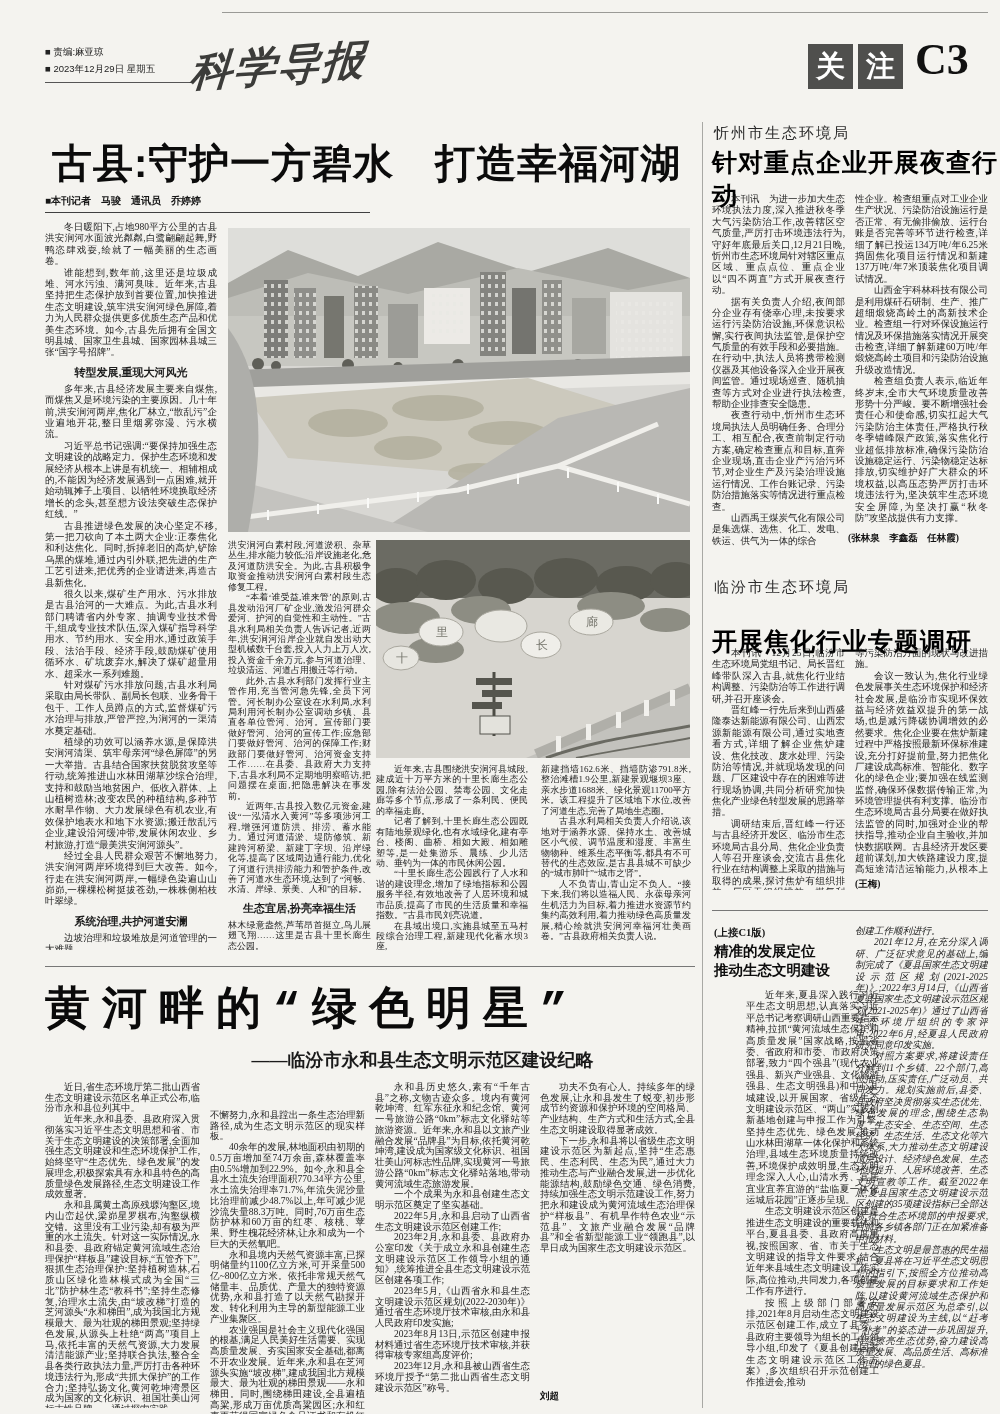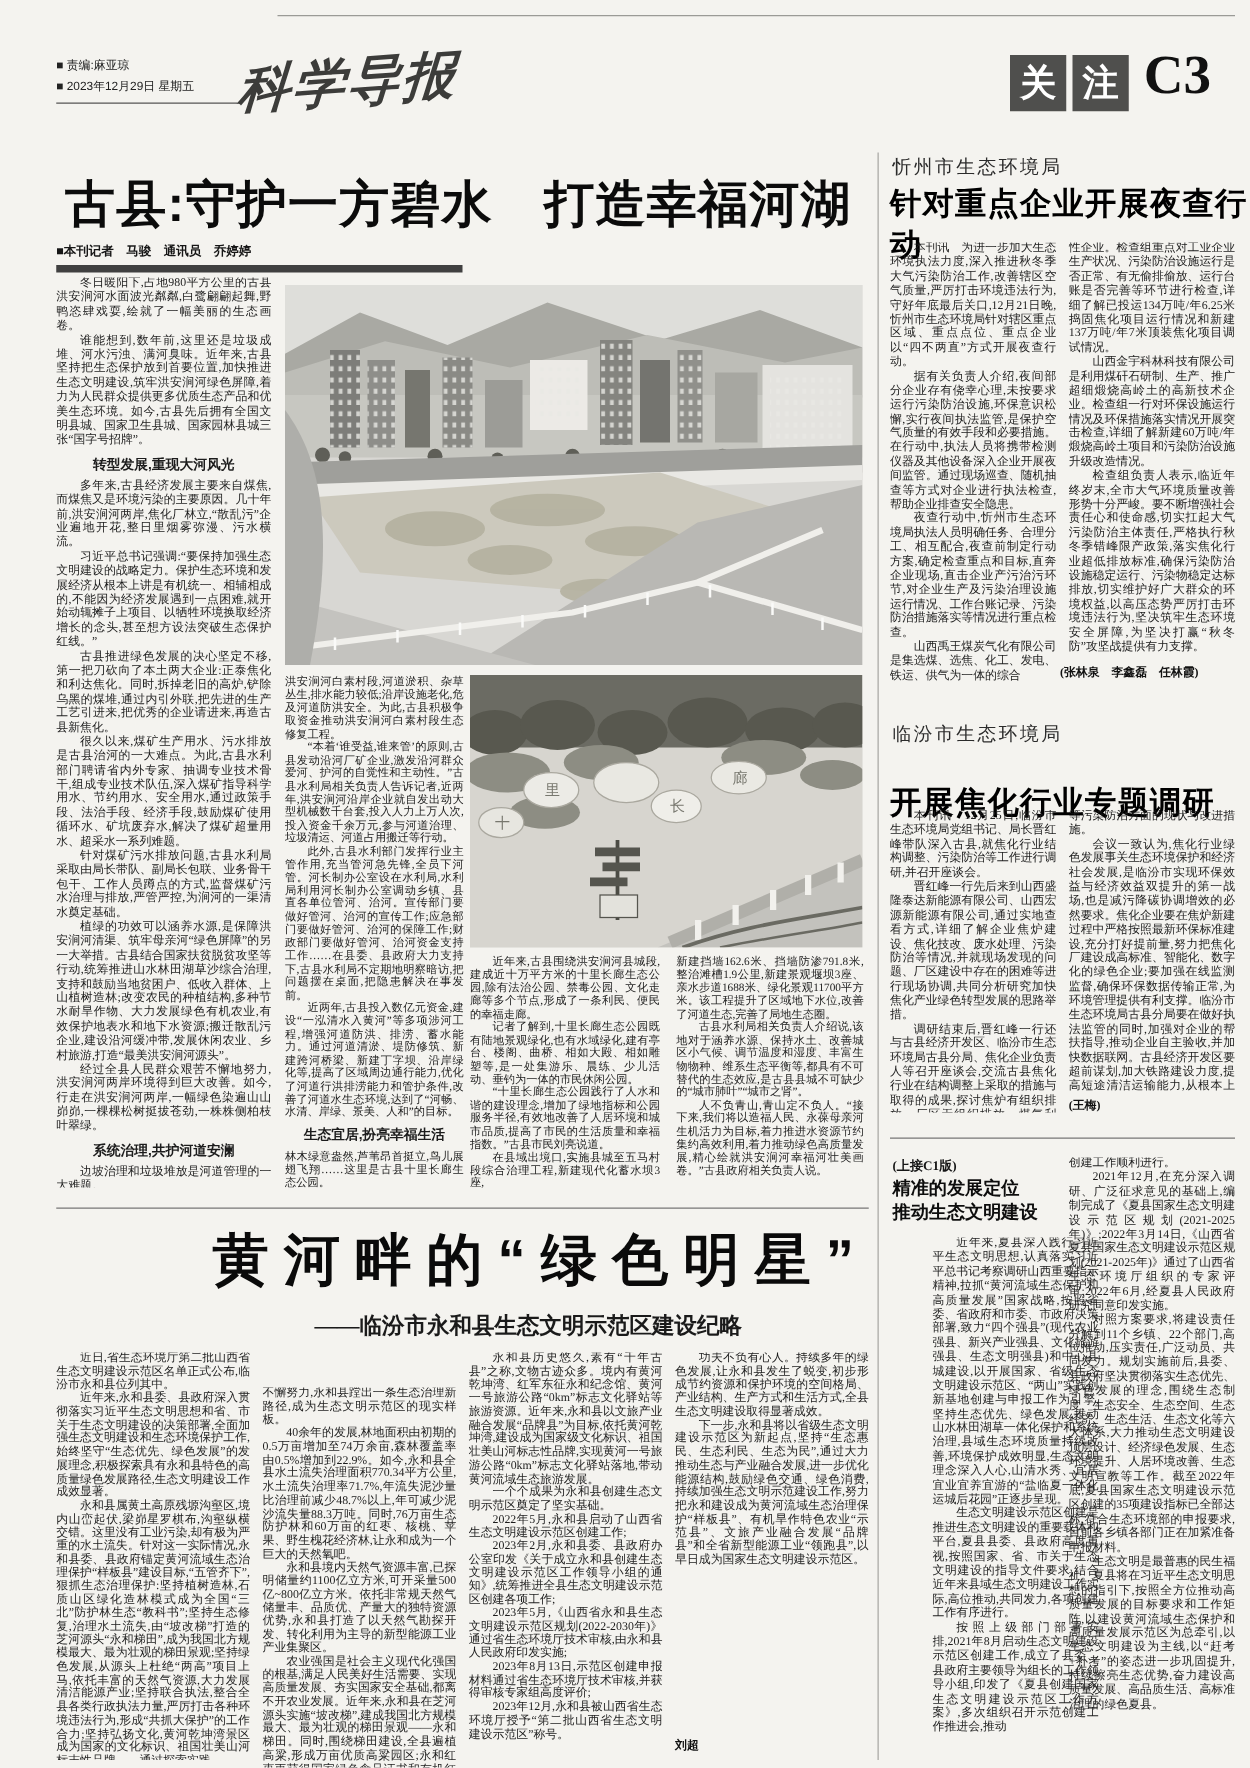--- a/index.html
+++ b/index.html
@@ -12,22 +12,22 @@
   .cont .para:first-child{text-indent:0;}
   .subhead{font-family:"Liberation Sans","DejaVu Sans",sans-serif;font-weight:bold;font-size:11px;margin:7px 0 5px;text-indent:0;text-align:center;}
   .kicker{position:absolute;font-family:"Liberation Sans","DejaVu Sans",sans-serif;font-size:15px;letter-spacing:2px;color:#2b2b2b;}
   .rheadline{position:absolute;font-family:"Liberation Sans","DejaVu Sans",sans-serif;font-weight:900;font-size:25px;color:#000000;letter-spacing:1px;}
   .byline-r{position:absolute;font-size:9.5px;font-weight:bold;text-align:left;color:#111;}
   .masthead-row{font-family:"Liberation Sans","DejaVu Sans",sans-serif;font-size:9.5px;color:#222;margin-bottom:4px;}
   .logo{position:absolute;font-family:"DejaVu Serif","Liberation Serif",serif;font-style:italic;font-weight:bold;font-size:42px;color:#3c3c3a;transform:rotate(-4deg) skewX(-8deg);letter-spacing:2px;}
   .tagbox{width:45px;height:45px;background:#4f4f4d;color:#fff;display:flex;align-items:center;justify-content:center;font-family:"Liberation Sans",sans-serif;font-weight:bold;font-size:29px;}
   .pageno{font-family:"Liberation Serif",serif;font-weight:bold;font-size:44px;color:#111;}
   .mainhead{position:absolute;font-family:"Liberation Sans","DejaVu Sans",sans-serif;font-weight:900;font-size:40px;color:#0b0b0b;letter-spacing:1px;white-space:nowrap;}
-  .mainbyline{position:absolute;font-family:"Liberation Sans",sans-serif;font-weight:bold;font-size:10px;color:#161616;border-bottom:6px solid #404040;padding-bottom:4px;}
-  .bigserifhead{position:absolute;font-family:Liberation Sans, sans-serif;font-weight:bold;font-size:45px;letter-spacing:12px;color:#0a0a0a;text-align:right;white-space:nowrap;}
+  .mainbyline{position:absolute;font-family:"Liberation Sans",sans-serif;font-weight:bold;font-size:10px;color:#161616;border-bottom:1px solid #404040;padding-bottom:4px;}
+  .bigserifhead{position:absolute;font-family:Liberation Mono, monospace;font-weight:bold;font-size:45px;letter-spacing:12px;color:#0a0a0a;text-align:left;white-space:nowrap;}
   .subtitle{position:absolute;font-family:"Liberation Serif",serif;font-weight:600;font-size:18px;color:#1a1a1a;text-align:center;}
   .leadnote{position:absolute;font-size:10.5px;font-weight:bold;color:#161616;}
   .contheads{position:absolute;font-family:"Liberation Sans",sans-serif;font-weight:bold;font-size:14.5px;line-height:1.28;color:#0d0d0d;}
   .photo{position:absolute;overflow:hidden;background:#d8d7d3;}
 </style>
 </head>
 <body>
 
 <div id="page">
 
@@ -269,21 +269,21 @@
     <div>精准的发展定位</div>
     <div>推动生态文明建设</div>
   </div>
   <div class="body-col" style="left:712px;top:990px;width:133px;height:404px;margin-left:34px;">
     <div>
         <p class="para">近年来,夏县深入践行习近平生态文明思想,认真落实习近平总书记考察调研山西重要指示精神,拉抓“黄河流域生态保护和高质量发展”国家战略,按照省委、省政府和市委、市政府决策部署,致力“四个强县”(现代农业强县、新兴产业强县、文化旅游强县、生态文明强县)和中心县城建设,以开展国家、省级生态文明建设示范区、“两山”实践创新基地创建与申报工作为引擎,坚持生态优先、绿色发展,推动山水林田湖草一体化保护和系统治理,县域生态环境质量持续改善,环境保护成效明显,生态文明理念深入人心,山清水秀、宜居宜业宜养宜游的“盐临夏一体化运城后花园”正逐步呈现。</p>
         <p class="para">生态文明建设示范区创建是推进生态文明建设的重要载体和平台,夏县县委、县政府高度重视,按照国家、省、市关于生态文明建设的指导文件要求,结合近年来县域生态文明建设工作实际,高位推动,共同发力,各项创建工作有序进行。</p>
         <p class="para">按照上级部门部署安排,2021年8月启动生态文明建设示范区创建工作,成立了县委、县政府主要领导为组长的工作领导小组,印发了《夏县创建国家生态文明建设示范区工作方案》,多次组织召开示范创建工作推进会,推动</p>
       </div>
   </div>
-  <div class="body-col cont" style="left:855px;top:926px;width:133px;height:468px;">
+  <div class="body-col cont" style="left:855px;top:926px;width:133px;height:468px;font-style:italic;">
     <div>
         <p class="para">创建工作顺利进行。</p>
         <p class="para">2021年12月,在充分深入调研、广泛征求意见的基础上,编制完成了《夏县国家生态文明建设示范区规划(2021-2025年)》;2022年3月14日,《山西省夏县国家生态文明建设示范区规划(2021-2025年)》通过了山西省生态环境厅组织的专家评审;2022年6月,经夏县人民政府研究同意印发实施。</p>
         <p class="para">对照方案要求,将建设责任分解到11个乡镇、22个部门,高位推动,压实责任,广泛动员、共同发力。规划实施前后,县委、县政府坚决贯彻落实生态优先、绿色发展的理念,围绕生态制度、生态安全、生态空间、生态经济、生态生活、生态文化等六大体系,大力推动生态文明建设顶层设计、经济绿色发展、生态环境提升、人居环境改善、生态文明宣教等工作。截至2022年底,夏县国家生态文明建设示范区创建的35项建设指标已全部达标,符合生态环境部的申报要求,目前各乡镇各部门正在加紧准备申报材料。</p>
         <p class="para">生态文明是最普惠的民生福祉。夏县将在习近平生态文明思想的指引下,按照全方位推动高质量发展的目标要求和工作矩阵,以建设黄河流域生态保护和高质量发展示范区为总牵引,以生态文明建设为主线,以“赶考+补考”的姿态进一步巩固提升,持续擦亮生态优势,奋力建设高质量发展、高品质生活、高标准治理的绿色夏县。</p>
       </div>
   </div>
 
   <div class="hline" style="left:45px;top:966px;width:650px;background:#777;"></div>
   <div class="bigserifhead" style="left:45px;top:978px;width:650px;">黄河畔的“绿色明星”</div>

